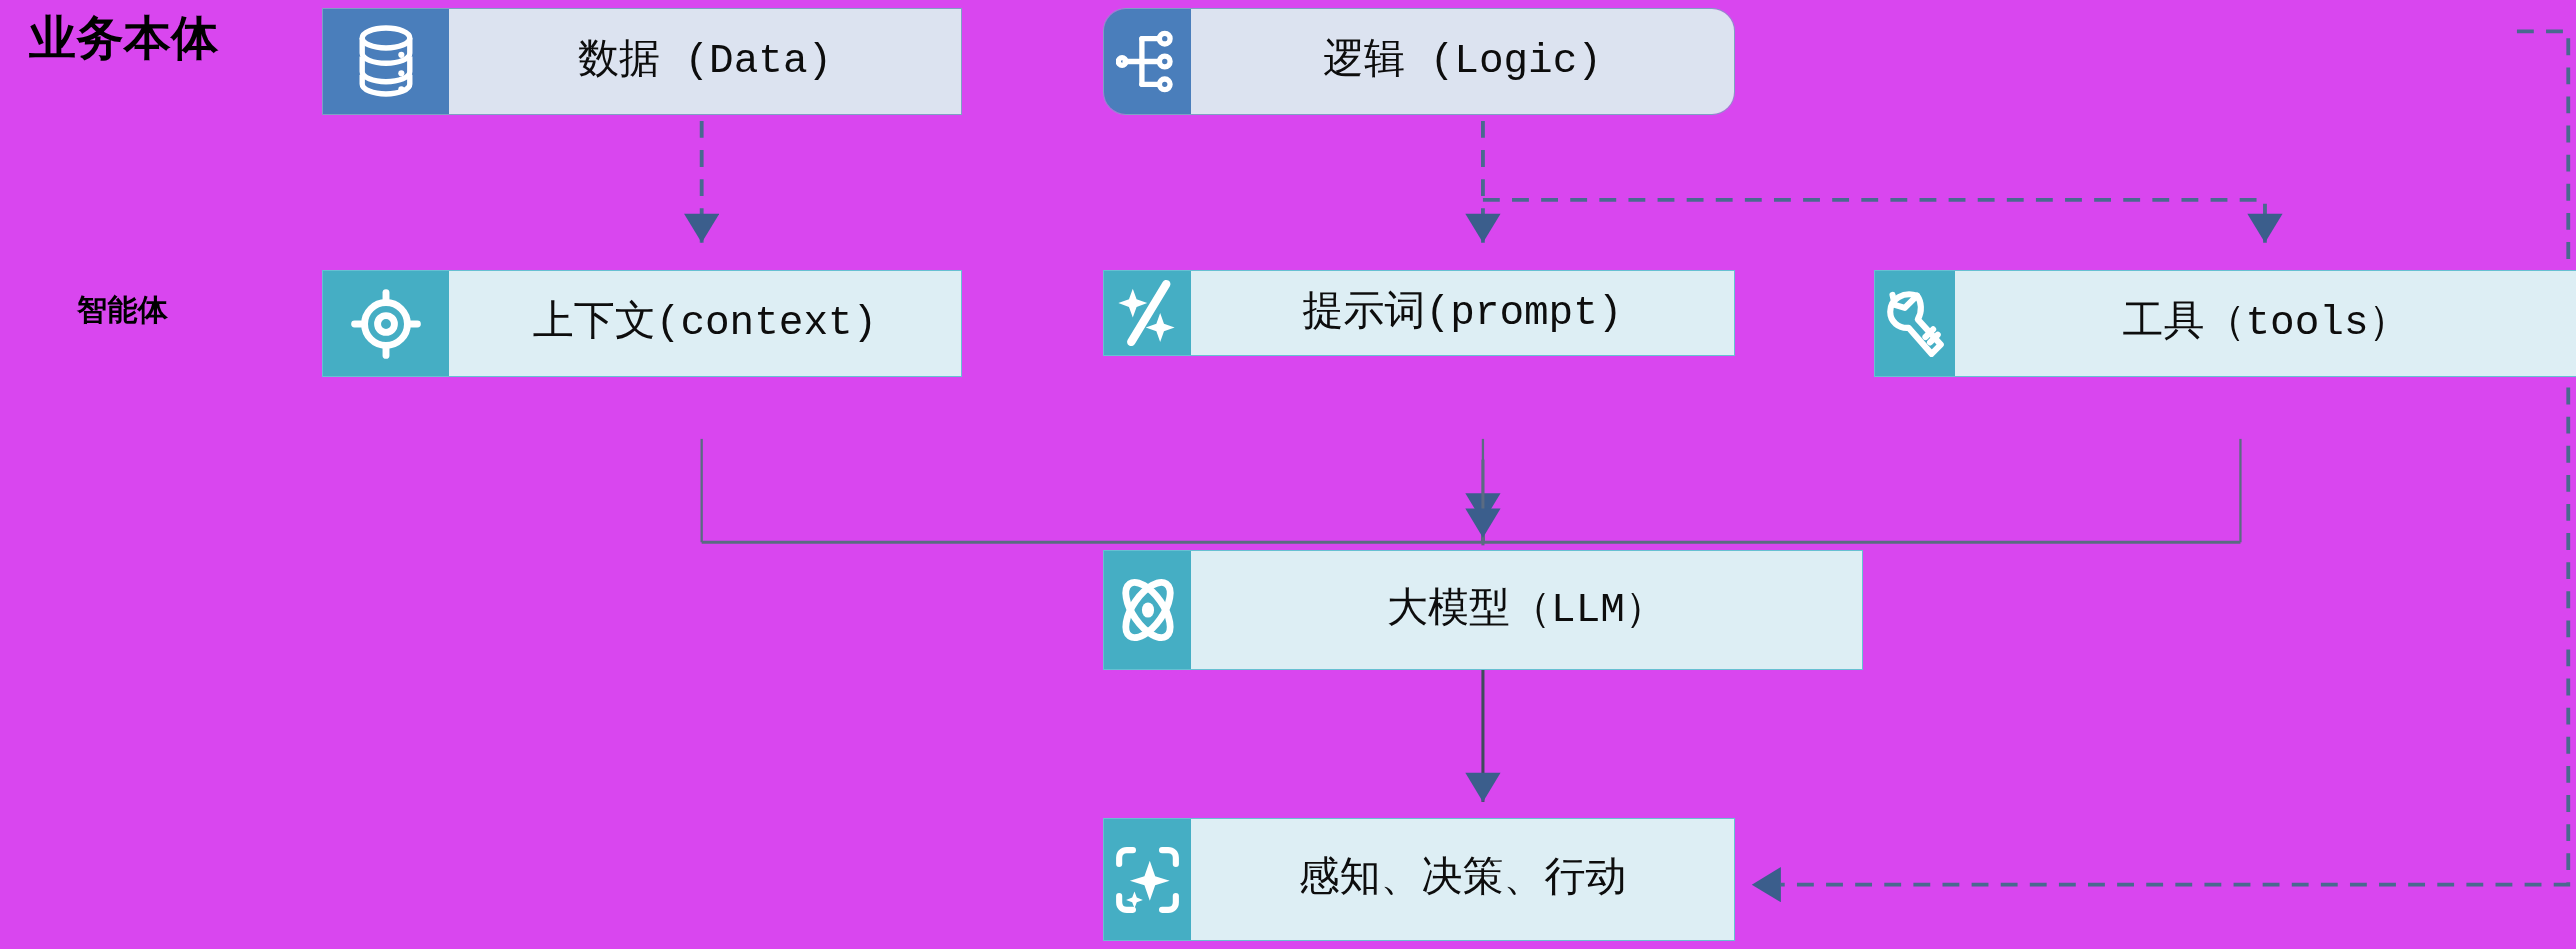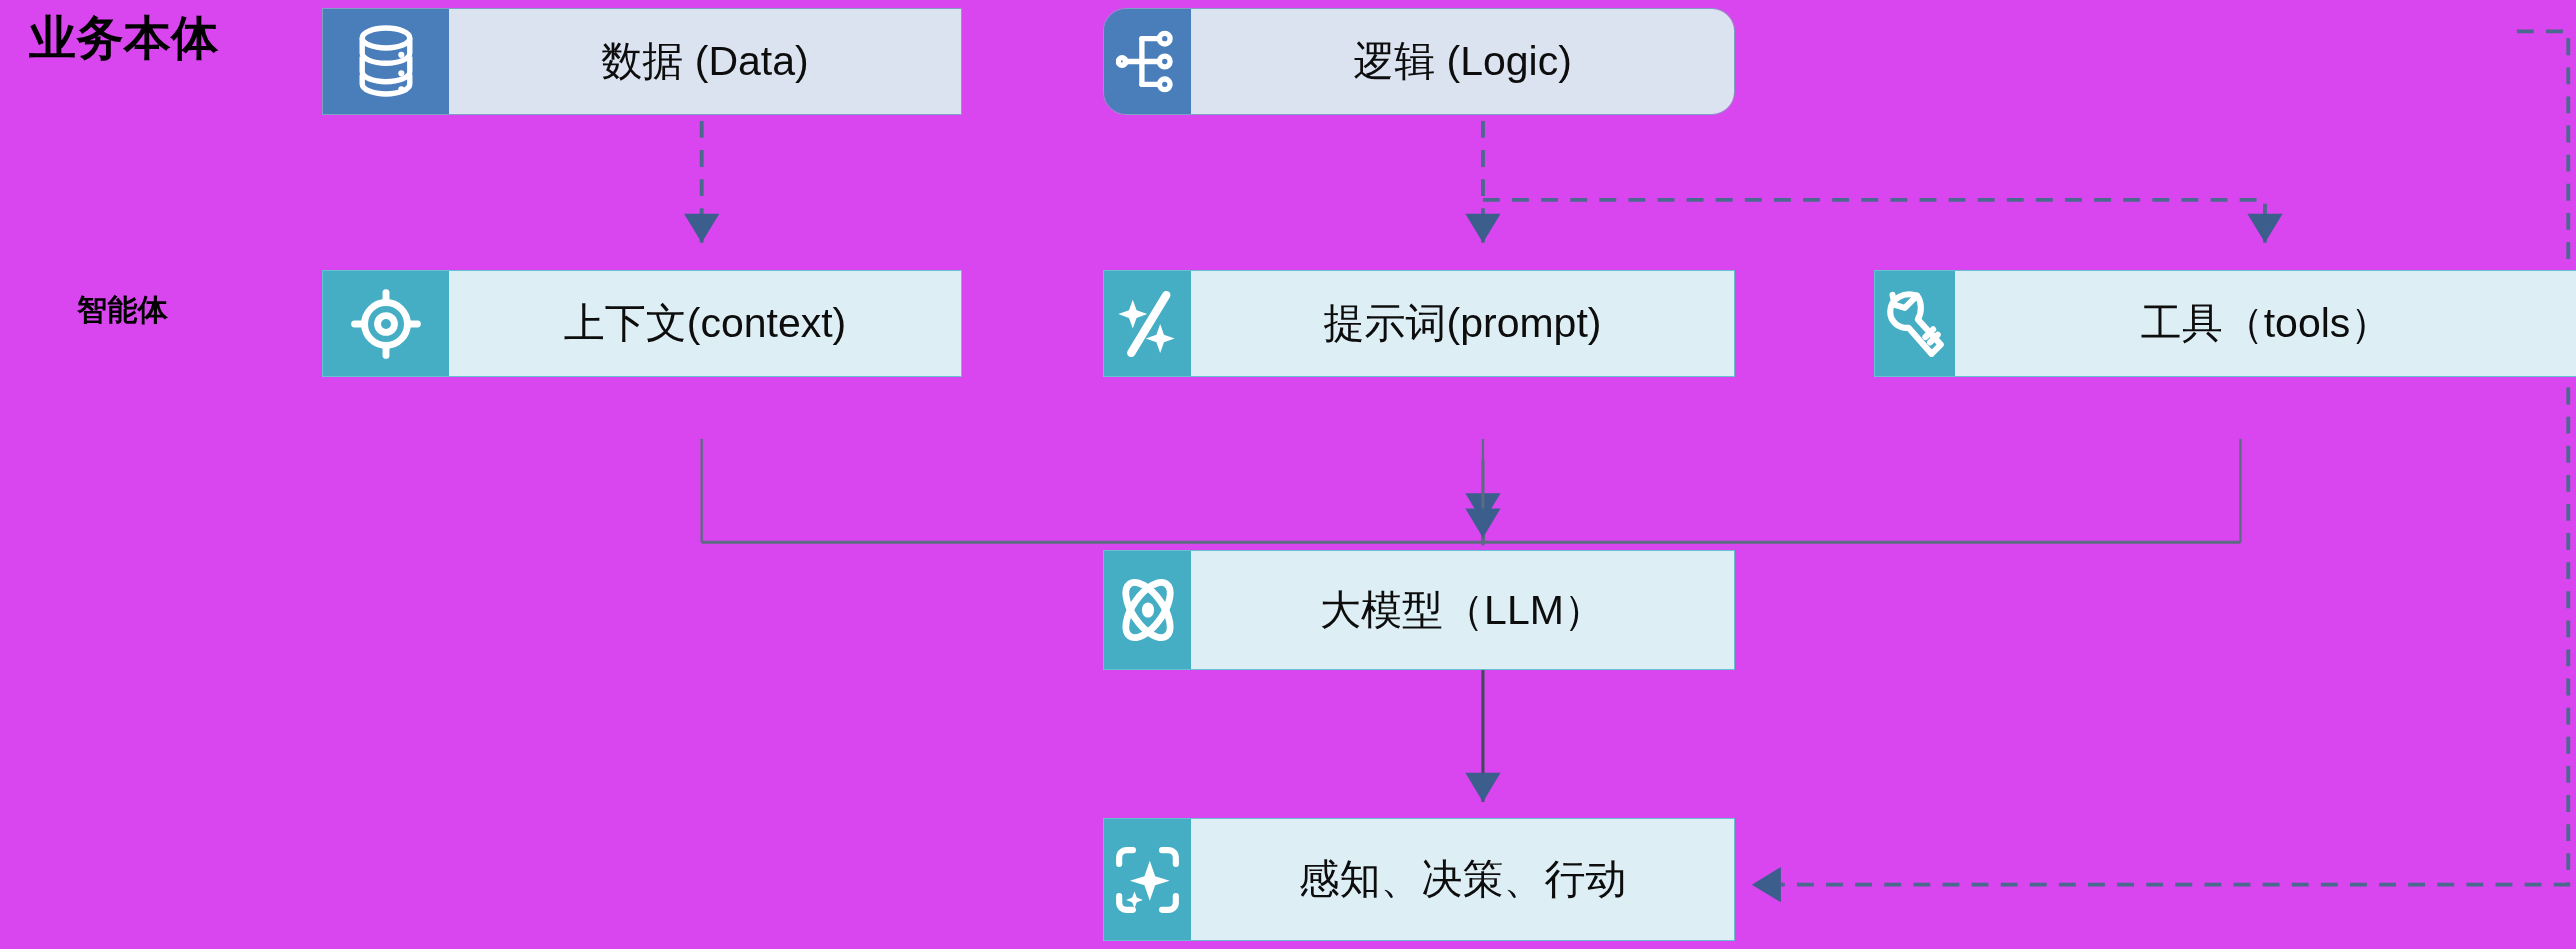--- a/index.html
+++ b/index.html
@@ -43,20 +43,21 @@
     display: flex;
     align-items: center;
     justify-content: center;
   }
   .node .body-pane {
     flex: 1 1 auto;
     display: flex;
     align-items: center;
     justify-content: center;
     box-sizing: border-box;
+    font-family: Liberation Mono, monospace;
   }
   .node .node-label {
     font-size: 41px;
     color: #0d0d0d;
     white-space: nowrap;
     line-height: 1;
   }
 
   
   .node.biz {
@@ -194,21 +195,21 @@
           <path d="M6 47 H17"></path>
           <path d="M77 47 H88"></path>
         </g>
       </svg>
     </div>
     <div class="body-pane">
       <span class="node-label">上下文(context)</span>
     </div>
   </div>
 
-  <div class="node agent" style="left:1103px; top:270px; width:632px; height:107px;">
+  <div class="node agent" style="left:1103px; top:270px; width:632px; height:86px;">
     <div class="icon-pane" style="width:87px;">
       <svg width="64" height="70" viewBox="0 0 84 92" aria-hidden="true">
         <path d="M66 8 L20 84" fill="none" stroke="#ffffff" stroke-width="11" stroke-linecap="round"></path>
         <path d="M22 14 L27 28 L41 33 L27 38 L22 52 L17 38 L3 33 L17 28 Z" fill="#ffffff"></path>
         <path d="M58 46 L63 60 L77 65 L63 70 L58 84 L53 70 L39 65 L53 60 Z" fill="#ffffff"></path>
       </svg>
     </div>
     <div class="body-pane">
       <span class="node-label">提示词(prompt)</span>
     </div>
@@ -223,21 +224,21 @@
           <path d="M54 64 L64 54"></path>
           <path d="M60 71 L70 61"></path>
         </g>
       </svg>
     </div>
     <div class="body-pane">
       <span class="node-label">工具（tools）</span>
     </div>
   </div>
 
-  <div class="node agent" style="left:1103px; top:550px; width:632px; height:120px;">
+  <div class="node agent" style="left:1103px; top:550px; width:760px; height:120px;">
     <div class="icon-pane" style="width:87px;">
       <svg width="70" height="74" viewBox="0 0 92 96" aria-hidden="true">
         <g fill="none" stroke="#ffffff" stroke-width="9">
           <ellipse cx="46" cy="48" rx="20" ry="42" transform="rotate(35 46 48)"></ellipse>
           <ellipse cx="46" cy="48" rx="20" ry="42" transform="rotate(-35 46 48)"></ellipse>
         </g>
         <ellipse cx="46" cy="48" rx="8" ry="10" fill="#ffffff"></ellipse>
       </svg>
     </div>
     <div class="body-pane">

